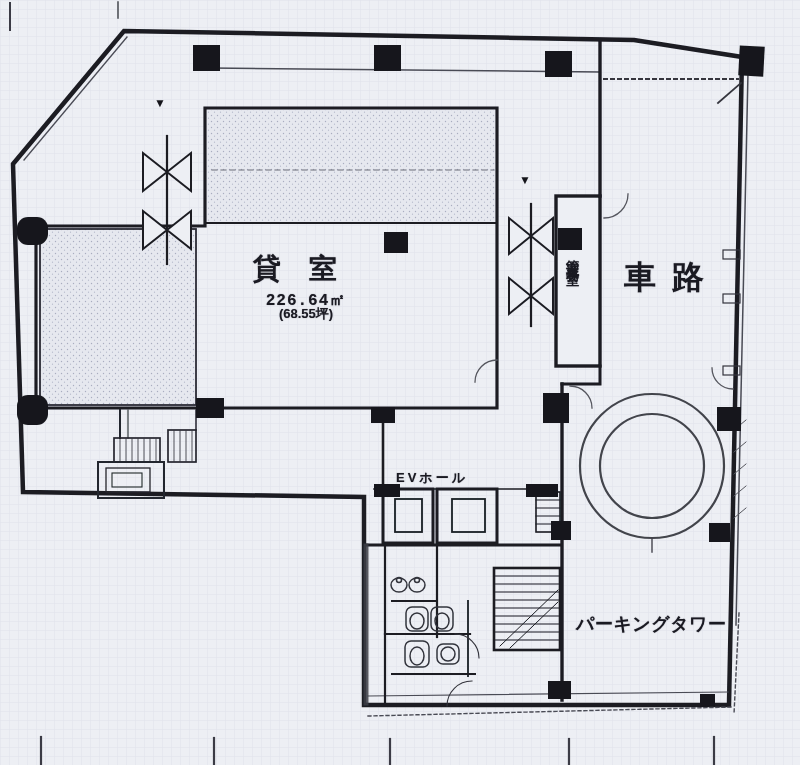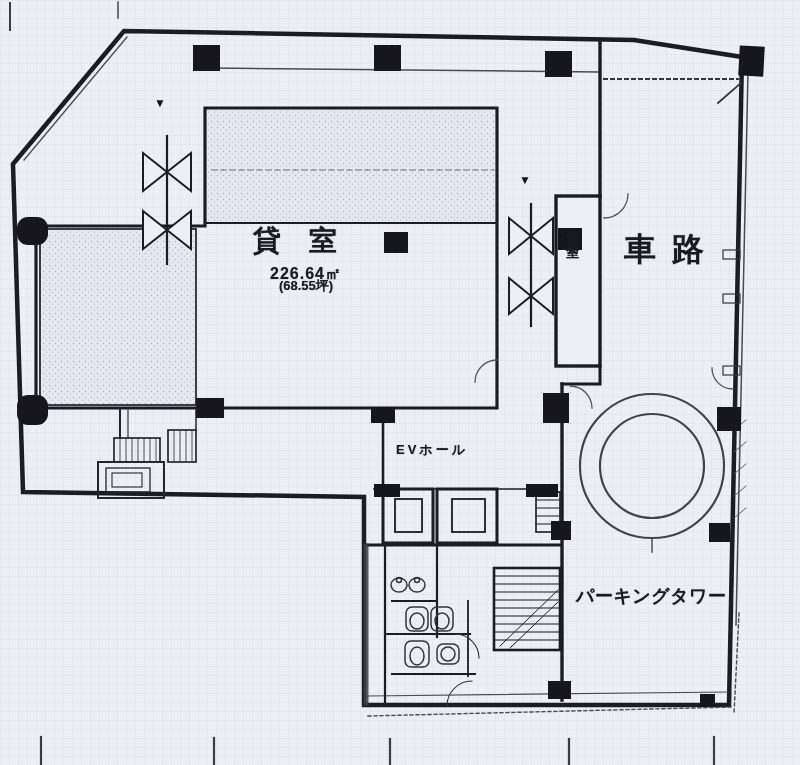--- a/index.html
+++ b/index.html
@@ -7,23 +7,24 @@
     position:relative;width:800px;height:765px;overflow:hidden;
     background:#edeff4;
     font-family:"Liberation Sans", sans-serif;
     color:#15151c;
   }
   .page svg{position:absolute;left:0;top:0;}
   .lbl{
     position:absolute;white-space:nowrap;font-weight:bold;color:#1a1a22;
     text-shadow:0 0 1px rgba(40,40,55,.55);
     line-height:1.1;
+    margin-top:28px;
   }
   .lbl-rental{left:253px;top:226px;font-size:28px;letter-spacing:28px;}
-  .lbl-area{left:254px;top:265px;width:104px;text-align:center;font-size:16px;letter-spacing:1px;}
+  .lbl-area{left:254px;top:265px;width:104px;text-align:center;font-size:16px;letter-spacing:1px;font-family:Liberation Mono, monospace;}
   .lbl-tsubo{left:254px;top:279px;width:104px;text-align:center;font-size:13px;}
   .lbl-ev{left:396px;top:443px;font-size:13px;letter-spacing:3px;}
   .lbl-driveway{left:624px;top:232px;font-size:32px;letter-spacing:16px;}
   .lbl-office{
     left:565px;top:222px;height:148px;font-size:13px;letter-spacing:3px;
     writing-mode:vertical-rl;text-orientation:upright;
   }
   .lbl-parking{left:576px;top:587px;font-size:18px;letter-spacing:.5px;}
   .marker{position:absolute;font-size:12px;color:#14141a;font-weight:bold;}
   .marker-left{left:154px;top:96px;}

